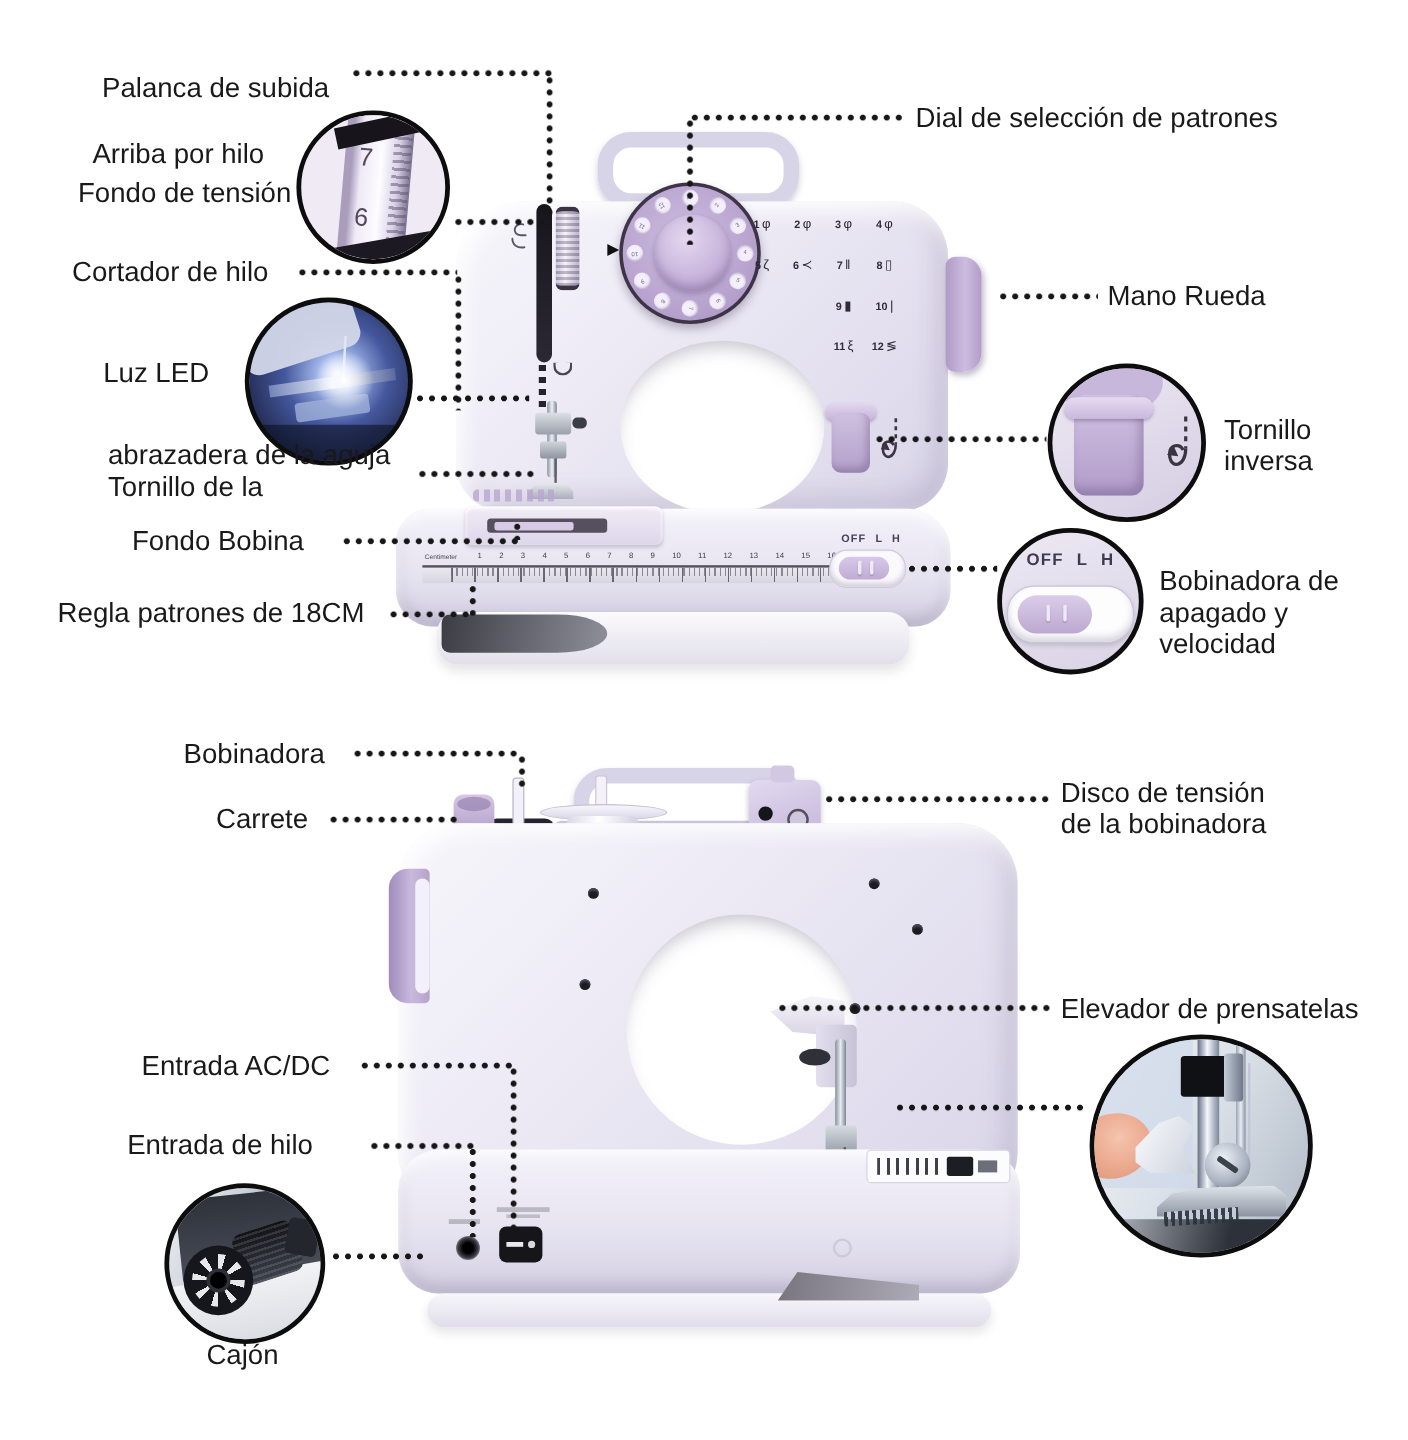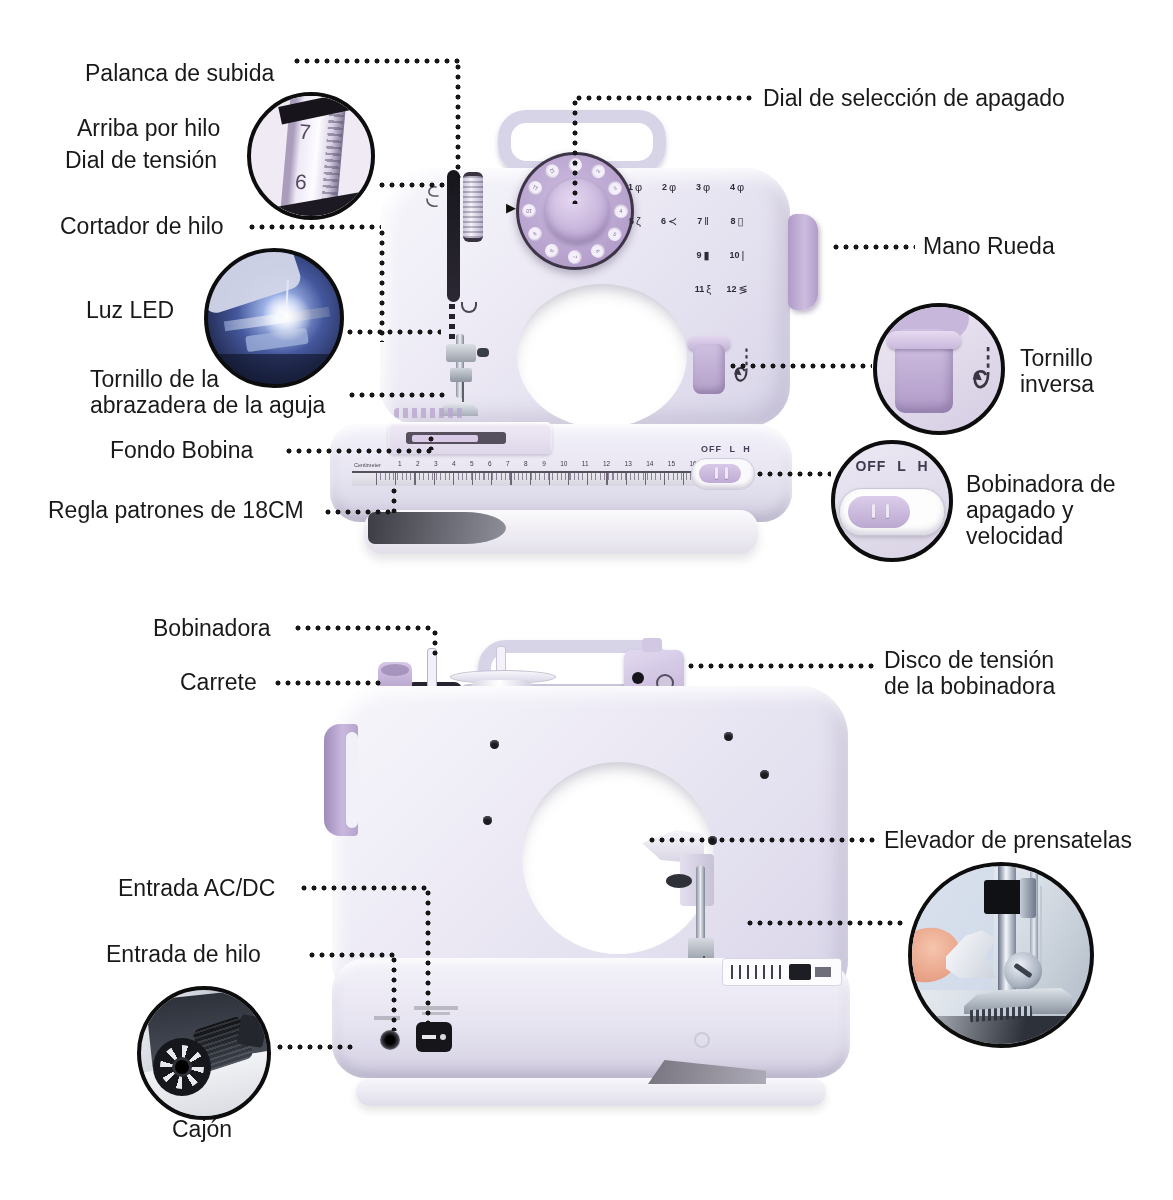--- a/index.html
+++ b/index.html
@@ -408,40 +408,40 @@
     <div class="p" style="left:0;top:150px;width:186px;height:36px;background:linear-gradient(100deg,rgba(40,44,52,.15),#2d313a 60%);"></div>
   </div>
 
   <div class="lbl" style="left:85px;top:60px;">
       <span>Palanca de subida</span>
     </div>
   <div class="lbl" style="left:77px;top:115px;">
       <span>Arriba por hilo</span>
     </div>
   <div class="lbl" style="left:65px;top:147px;">
-      <span>Dial de tensión</span>
+      <span>Fondo de tensión</span>
     </div>
   <div class="lbl" style="left:60px;top:213px;">
       <span>Cortador de hilo</span>
     </div>
   <div class="lbl" style="left:86px;top:297px;">
       <span>Luz LED</span>
     </div>
   <div class="lbl" style="left:90px;top:366px;">
+    <span>abrazadera de la aguja</span>
     <span>Tornillo de la</span>
-    <span>abrazadera de la aguja</span>
   </div>
   <div class="lbl" style="left:110px;top:437px;">
       <span>Fondo Bobina</span>
     </div>
   <div class="lbl" style="left:48px;top:497px;">
       <span>Regla patrones de 18CM</span>
     </div>
   <div class="lbl" style="left:763px;top:85px;">
-      <span>Dial de selección de apagado</span>
+      <span>Dial de selección de patrones</span>
     </div>
   <div class="lbl" style="left:923px;top:233px;">
       <span>Mano Rueda</span>
     </div>
   <div class="lbl" style="left:1020px;top:345px;">
     <span>Tornillo</span>
     <span>inversa</span>
   </div>
   <div class="lbl" style="left:966px;top:471px;">
     <span>Bobinadora de</span>

